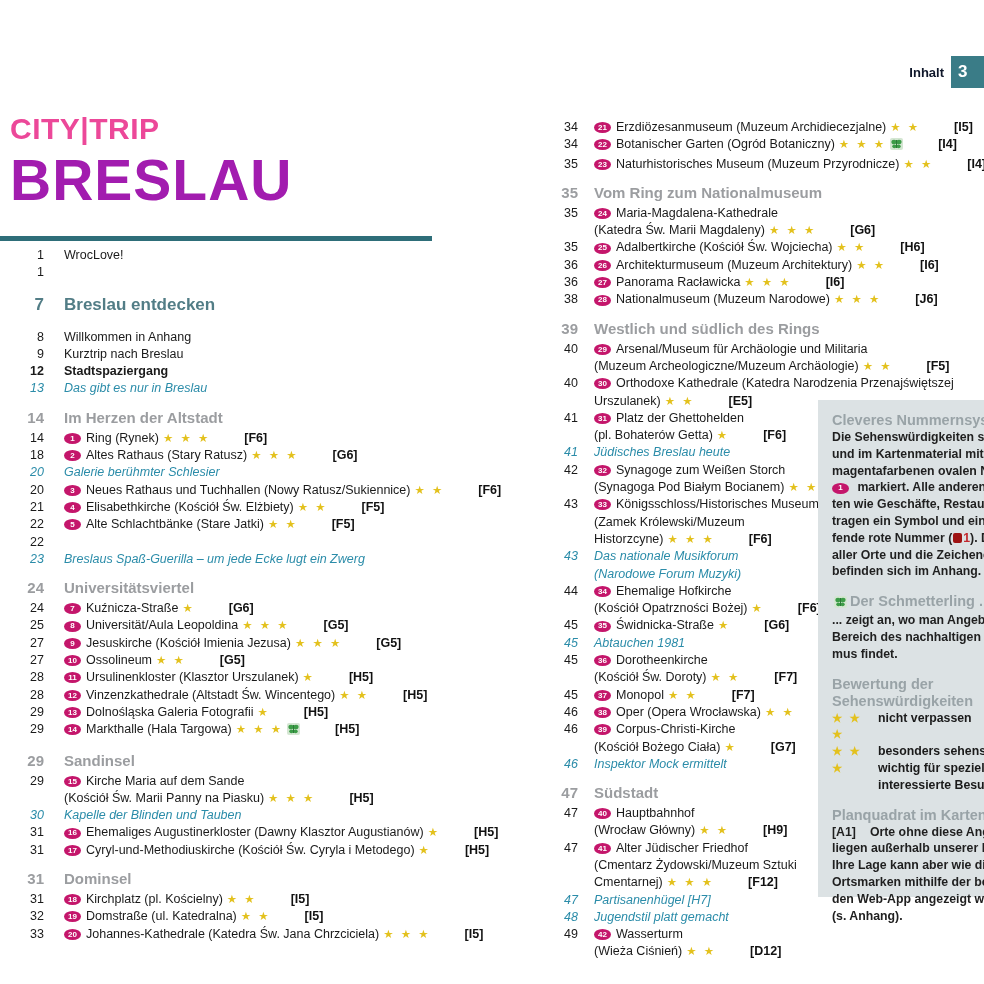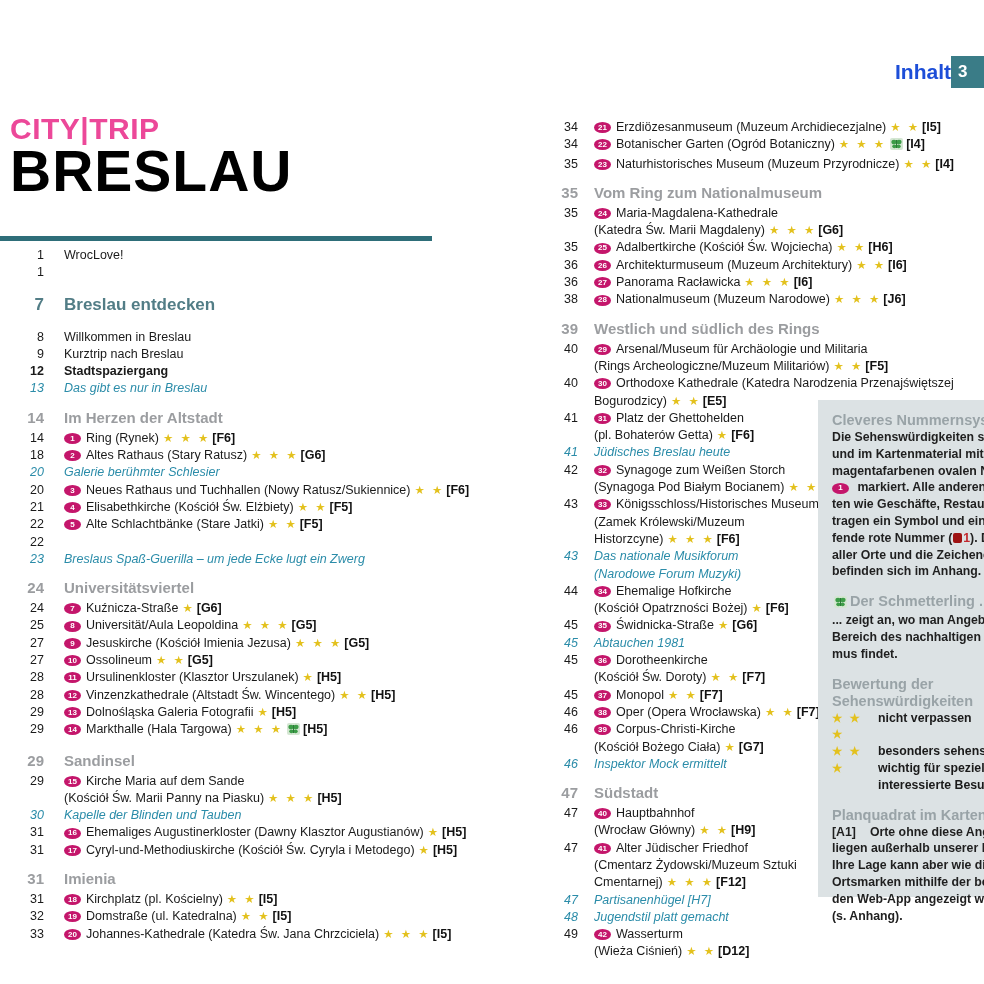--- a/index.html
+++ b/index.html
@@ -1,45 +1,45 @@
 <!DOCTYPE html>
 <html><head>
 <meta charset="utf-8">
 <style>
   html,body{margin:0;padding:0;background:#ffffff;}
   .page{position:relative;width:984px;height:984px;overflow:hidden;background:#ffffff;
         font-family:"Liberation Sans",sans-serif;color:#1a1a1a;}
   
   .inhalt{position:absolute;top:56px;right:0;display:flex;align-items:center;}
-  .inhalt-label{color:#1d4ed8;font-weight:bold;font-size:21px;}
+  .inhalt-label{color:#0f172a;font-weight:bold;font-size:13px;margin-right:7px;}
   .inhalt-box{width:34px;height:32px;background:#3a7c87;color:#fff;font-weight:bold;
               font-size:17px;display:flex;align-items:center;padding-left:7px;margin-right:-8px;}
   
   .logo{position:absolute;left:10px;top:114px;}
   .logo-line1{color:#ec4899;font-weight:bold;font-size:30px;letter-spacing:.5px;line-height:30px;}
-  .logo-line2{color:#000000;font-weight:bold;font-size:57px;letter-spacing:1px;line-height:54px;margin-top:0;}
+  .logo-line2{color:#a21caf;font-weight:bold;font-size:57px;letter-spacing:1px;line-height:54px;margin-top:9px;}
   .rule{position:absolute;left:0;top:236px;width:432px;height:5px;background:#2e6e79;}
   
   .col{position:absolute;}
   .col-left{left:8px;top:247px;width:515px;}
   .col-right{left:552px;top:119px;width:430px;}
   .row{display:flex;line-height:17.3px;font-size:12.5px;white-space:nowrap;}
   .row .num{flex:0 0 36px;text-align:right;margin-right:20px;}
   .col-right .row .num{flex:0 0 26px;margin-right:16px;}
   .row .content{flex:1 1 auto;overflow:visible;}
   .spacer{height:8px;}
   .row.chapter{font-size:17px;font-weight:bold;color:#527d86;line-height:20px;margin:5px 0 6px 0;}
   .row.header{font-size:15px;font-weight:bold;color:#9b9da0;line-height:18px;margin:3px 0 3px 0;}
   .row.bold{font-weight:bold;}
   .row.special{color:#2b8ca9;font-style:italic;}
   .badge{display:inline-flex;align-items:center;justify-content:center;min-width:17px;height:11px;
          padding:0 1px;border-radius:50%;background:#c4166b;color:#fff;font-weight:bold;
          font-size:8px;font-style:normal;margin-right:5px;transform:translateY(-1px);box-sizing:border-box;}
   .stars{color:#e3c11d;font-size:11.5px;letter-spacing:2px;margin:0 2px 0 4px;font-style:normal;}
-  .mapref{font-weight:bold;color:#111;}
+  .mapref{font-weight:bold;color:#111;margin-left:32px;}
   .bfly{display:inline-block;vertical-align:-2px;margin:0 3px 0 2px;}
   
   .sidebar{position:absolute;left:818px;top:400px;width:252px;height:497px;background:#dce2e4;
            padding:12px 0 0 14px;box-sizing:border-box;}
   .sb-title{color:#99a3a7;font-weight:bold;font-size:14.5px;line-height:17px;white-space:nowrap;}
   .sb-line{font-size:12.3px;font-weight:bold;color:#1f1f1f;line-height:16.8px;white-space:nowrap;}
   .sb-gap{height:13px;}
   .redmark{display:inline-block;width:9px;height:10px;background:#9e1313;border-radius:2px;
            vertical-align:-1px;margin:0 1px;}
   .rednum{color:#c1272d;font-weight:bold;}
@@ -74,21 +74,21 @@
         <span class="num">1</span>
       </div>
       <div class="spacer"></div>
       <div class="row chapter">
         <span class="num">7</span>
         <span class="content"><span>Breslau entdecken</span></span>
       </div>
       <div class="spacer"></div>
       <div class="row plain">
         <span class="num">8</span>
-        <span class="content"><span>Willkommen in Breslau</span></span>
+        <span class="content"><span>Willkommen in Anhang</span></span>
       </div>
       <div class="row plain">
         <span class="num">9</span>
         <span class="content"><span>Kurztrip nach Breslau</span></span>
       </div>
       <div class="row bold">
         <span class="num">12</span>
         <span class="content"><span>Stadtspaziergang</span></span>
       </div>
       <div class="row special">
@@ -198,21 +198,21 @@
         <span class="num">31</span>
         <span class="content"><span class="badge">16</span><span>Ehemaliges Augustinerkloster (Dawny Klasztor Augustianów)</span><span class="stars">★</span><span class="mapref">[H5]</span></span>
       </div>
       <div class="row sight">
         <span class="num">31</span>
         <span class="content"><span class="badge">17</span><span>Cyryl-und-Methodiuskirche (Kościół Św. Cyryla i Metodego)</span><span class="stars">★</span><span class="mapref">[H5]</span></span>
       </div>
       <div class="spacer"></div>
       <div class="row header">
         <span class="num">31</span>
-        <span class="content"><span>Imienia</span></span>
+        <span class="content"><span>Dominsel</span></span>
       </div>
       <div class="row sight">
         <span class="num">31</span>
         <span class="content"><span class="badge">18</span><span>Kirchplatz (pl. Kościelny)</span><span class="stars">★ ★</span><span class="mapref">[I5]</span></span>
       </div>
       <div class="row sight">
         <span class="num">32</span>
         <span class="content"><span class="badge">19</span><span>Domstraße (ul. Katedralna)</span><span class="stars">★ ★</span><span class="mapref">[I5]</span></span>
       </div>
       <div class="row sight">
@@ -275,29 +275,29 @@
       <div class="row header">
         <span class="num">39</span>
         <span class="content"><span>Westlich und südlich des Rings</span></span>
       </div>
       <div class="row sight">
         <span class="num">40</span>
         <span class="content"><span class="badge">29</span><span>Arsenal/Museum für Archäologie und Militaria</span></span>
       </div>
       <div class="row cont">
         <span class="num"></span>
-        <span class="content"><span>(Rings Archeologiczne/Muzeum Militariów)</span><span class="stars">★ ★</span><span class="mapref">[F5]</span></span>
+        <span class="content"><span>(Muzeum Archeologiczne/Muzeum Archäologie)</span><span class="stars">★ ★</span><span class="mapref">[F5]</span></span>
       </div>
       <div class="row sight">
         <span class="num">40</span>
         <span class="content"><span class="badge">30</span><span>Orthodoxe Kathedrale (Katedra Narodzenia Przenajświętszej</span></span>
       </div>
       <div class="row cont">
         <span class="num"></span>
-        <span class="content"><span>Bogurodzicy)</span><span class="stars">★ ★</span><span class="mapref">[E5]</span></span>
+        <span class="content"><span>Urszulanek)</span><span class="stars">★ ★</span><span class="mapref">[E5]</span></span>
       </div>
       <div class="row sight">
         <span class="num">41</span>
         <span class="content"><span class="badge">31</span><span>Platz der Ghettohelden</span></span>
       </div>
       <div class="row cont">
         <span class="num"></span>
         <span class="content"><span>(pl. Bohaterów Getta)</span><span class="stars">★</span><span class="mapref">[F6]</span></span>
       </div>
       <div class="row special">

